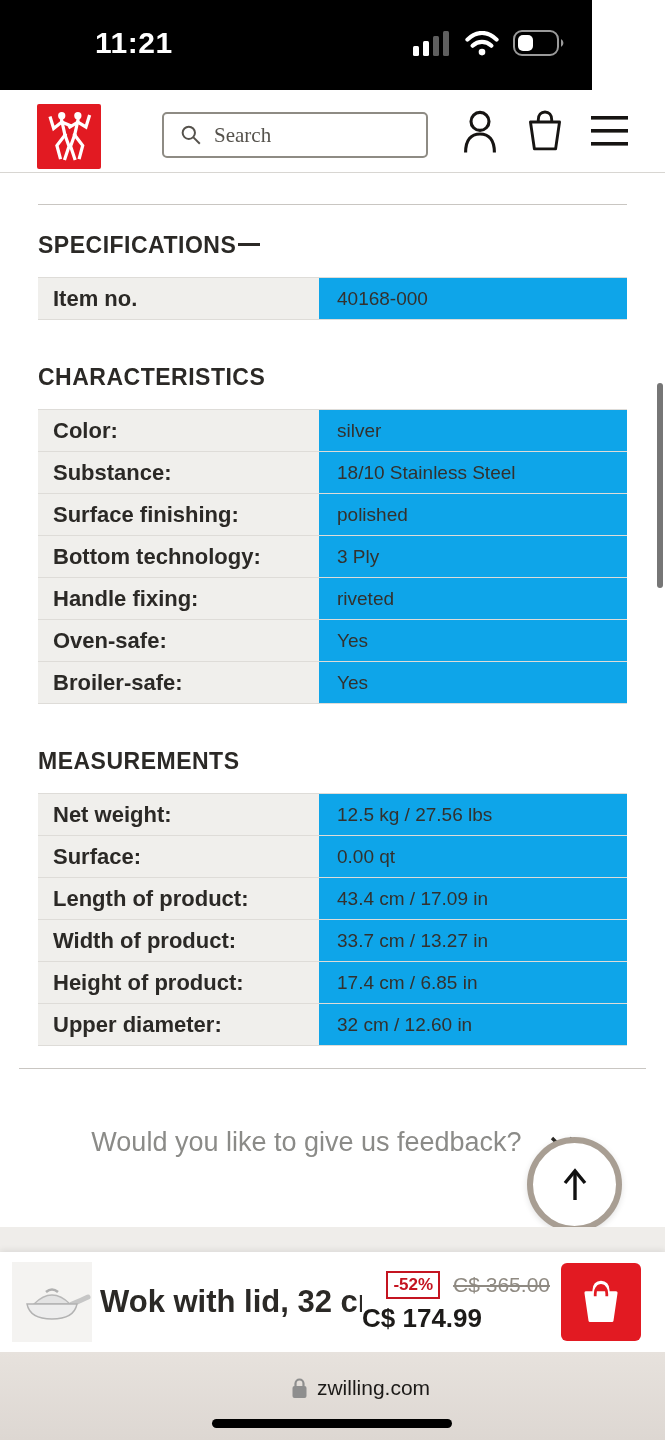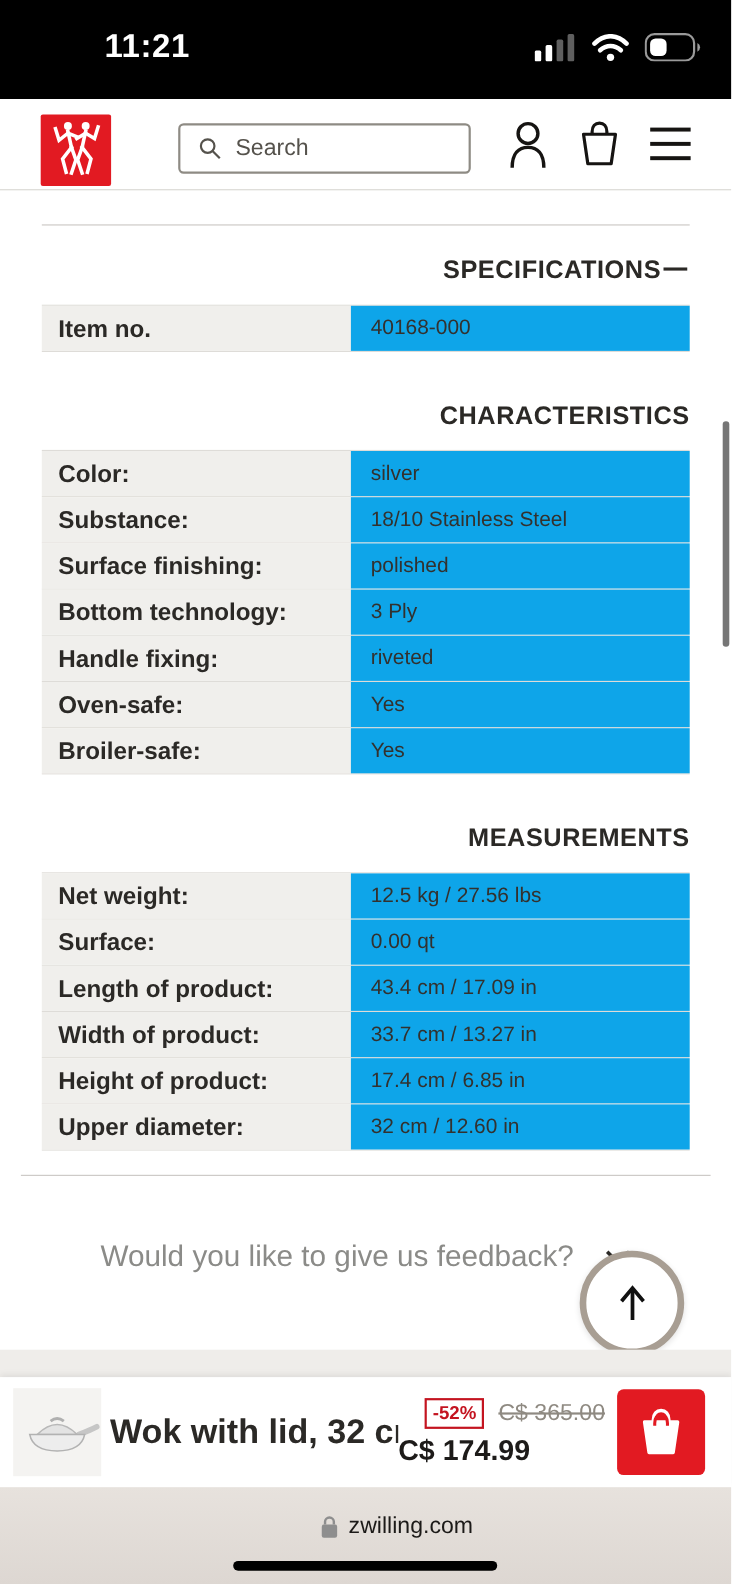--- a/index.html
+++ b/index.html
@@ -1,42 +1,42 @@
 <!DOCTYPE html>
 <html><head>
 <meta charset="utf-8">
 <style>
   html,body{margin:0;padding:0;background:#fff;}
   #phone{position:relative;width:665px;height:1440px;overflow:hidden;background:#fff;
          font-family:"Liberation Sans",sans-serif;color:#2b2926;}
 
   
-  .status-bar{position:absolute;top:0;left:0;width:665px;height:90px;background:#000;text-align:right;}
+  .status-bar{position:absolute;top:0;left:0;width:592px;height:90px;background:#000;text-align:right;}
   .status-time{position:absolute;left:95px;top:26px;color:#fff;font-size:30px;font-weight:700;letter-spacing:.5px;}
   .status-icons{position:absolute;right:25px;top:30px;display:flex;align-items:center;gap:14px;}
 
   
   .site-header{position:absolute;top:90px;left:0;width:665px;height:82px;background:#fff;
                border-bottom:1px solid #d8d6d2;}
   .logo{position:absolute;left:37px;top:14px;width:64px;height:65px;background:#e21a22;border-radius:2px;
         display:flex;align-items:center;justify-content:center;cursor:pointer;}
   .search-box{position:absolute;left:162px;top:22px;width:266px;height:46px;border:2px solid #8e8b84;
               border-radius:5px;display:flex;align-items:center;background:#fff;box-sizing:border-box;}
   .search-box svg{margin:0 10px 0 16px;flex:0 0 auto;}
   .search-input{border:none;outline:none;font-size:21px;color:#55524c;width:180px;background:transparent;
-                font-family:Liberation Sans, sans-serif;}
+                font-family:Liberation Serif, serif;}
   .search-input::placeholder{color:#55524c;opacity:1;}
   .hdr-icon{position:absolute;top:0;height:82px;display:flex;align-items:center;cursor:pointer;}
   .hdr-account{left:462px;} .hdr-cart{left:526px;} .hdr-menu{left:591px;}
 
   
   .page{position:absolute;top:172px;left:0;width:665px;}
   .rule{border-top:1px solid #c9c6c2;margin:32px 38px 0;}
   .rule2{border-top:1px solid #c9c6c2;margin:22px 19px 0;}
-  .section-head{display:flex;justify-content:flex-end;align-items:center;margin:43px 38px 18px;}
+  .section-head{display:flex;justify-content:flex-start;align-items:center;margin:43px 38px 18px;}
   .section-head.first{margin-top:26px;}
   .section-title{font-size:23px;font-weight:700;letter-spacing:.5px;line-height:28px;color:#2b2926;}
   .collapse-btn{background:none;border:none;padding:0 2px;cursor:pointer;line-height:0;}
 
   .spec-table{margin:0 38px;border-top:1px solid #dedcd8;}
   .spec-row{display:flex;border-bottom:1px solid #dedcd8;height:41px;}
   .spec-label{width:281px;background:#f0efec;display:flex;align-items:center;padding-left:15px;
               font-weight:700;font-size:22px;color:#2b2926;box-sizing:border-box;}
   .spec-value{flex:1;background:#0ea5e9;display:flex;align-items:center;padding-left:18px;
               font-size:19px;color:#33312e;}

